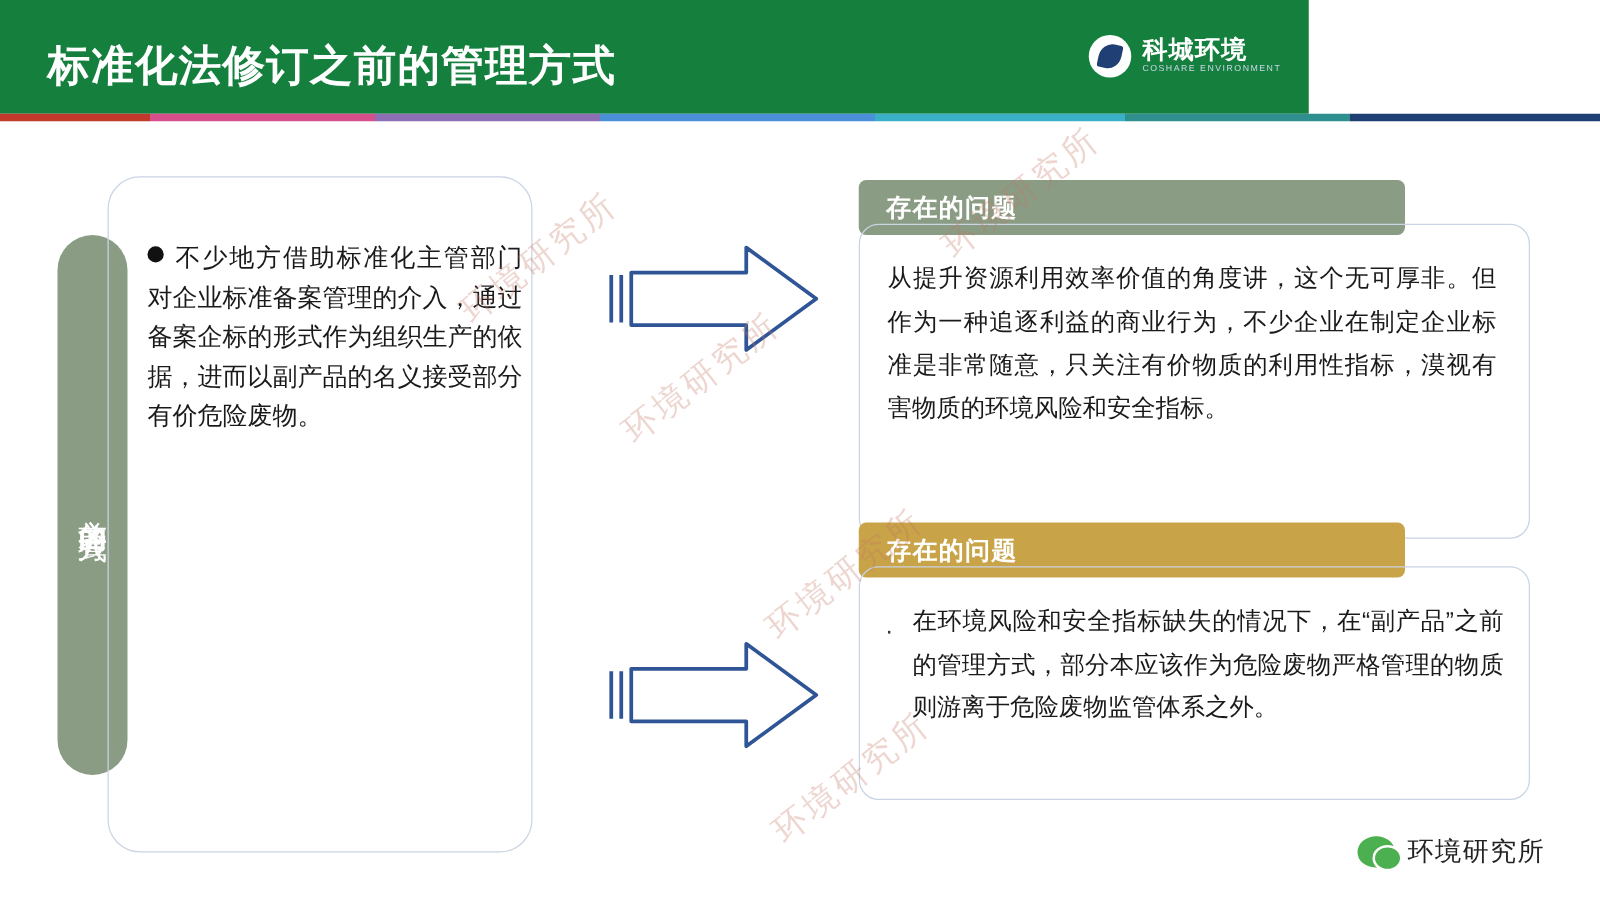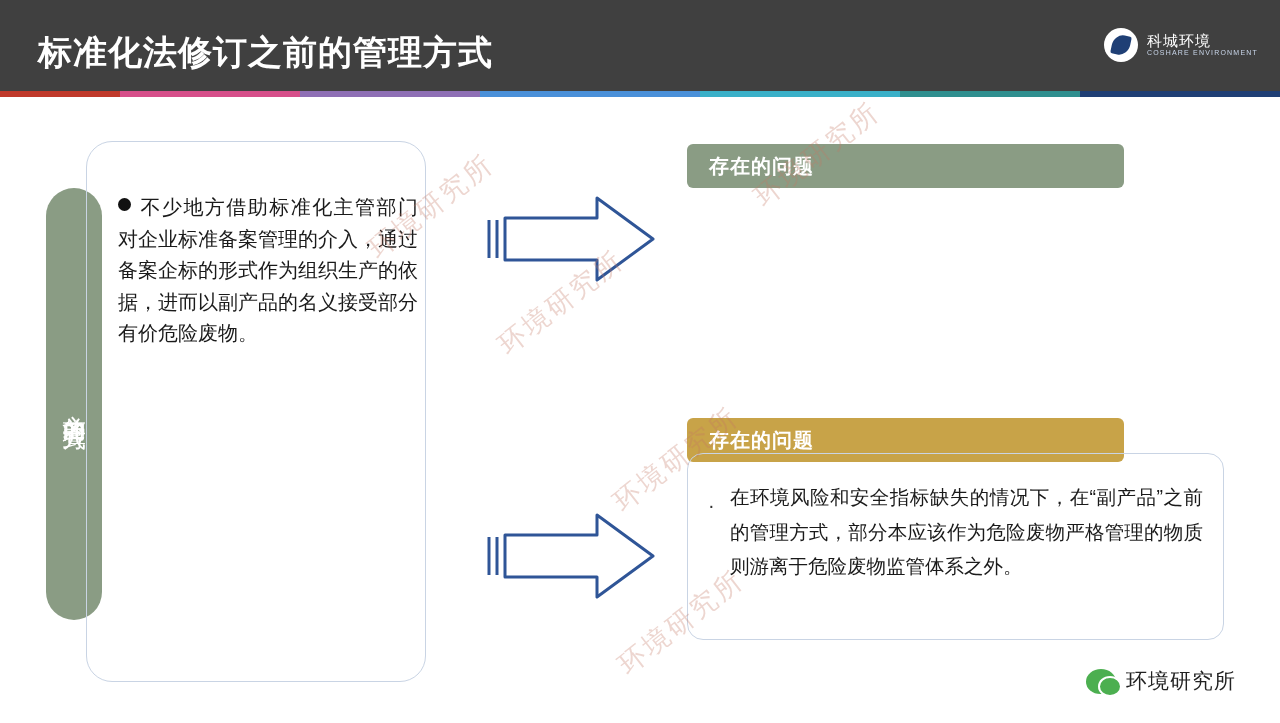--- a/index.html
+++ b/index.html
@@ -15,23 +15,23 @@
     width: 1280px;
     height: 723px;
     background: #ffffff;
     overflow: hidden;
   }
 
   
   .header {
     position: absolute;
     left: 0; top: 0;
-    width: 1280px;
+    width: 1047px;
     height: 91px;
-    background: #404040;
+    background: #15803d;
   }
   .header-title {
     position: absolute;
     left: 38px;
     top: 30px;
     font-size: 34px;
     font-weight: bold;
     color: #ffffff;
     letter-spacing: 1px;
     white-space: nowrap;
@@ -69,23 +69,23 @@
   .logo-mark::before {
     content: "";
     position: absolute;
     left: 8px; top: 7px;
     width: 18px; height: 20px;
     background: #1f3f75;
     border-radius: 60% 10% 60% 10%;
     transform: rotate(12deg);
   }
   .logo-text-main {
-    font-size: 15px;
+    font-size: 20px;
     color: #ffffff;
-    font-weight: normal;
+    font-weight: bold;
     letter-spacing: 1px;
     line-height: 1.05;
   }
   .logo-text-sub {
     font-size: 7px;
     color: #c9d6ea;
     letter-spacing: 1.2px;
     line-height: 1.3;
   }
 
@@ -294,20 +294,21 @@
   <div class="arrow arrow-2">
     <svg width="170" height="86" viewBox="0 0 170 86">
       <path d="M2 24 L2 62" stroke="#2f5597" stroke-width="3" fill="none"></path>
       <path d="M10 24 L10 62" stroke="#2f5597" stroke-width="3" fill="none"></path>
       <path d="M18 22 L110 22 L110 2 L166 43 L110 84 L110 64 L18 64 Z" fill="#ffffff" stroke="#2f5597" stroke-width="3" stroke-linejoin="round"></path>
     </svg>
   </div>
 
   <div class="panel" id="panel-1">
     <div class="panel-header">存在的问题</div>
+    <div class="panel-body">从提升资源利用效率价值的角度讲，这个无可厚非。但作为一种追逐利益的商业行为，不少企业在制定企业标准是非常随意，只关注有价物质的利用性指标，漠视有害物质的环境风险和安全指标。</div>
   </div>
 
   <div class="panel" id="panel-2">
     <div class="panel-header">存在的问题</div>
     <div class="panel-body">
       <span class="panel-2-bullet">·</span>
       <div class="panel-2-text">在环境风险和安全指标缺失的情况下，在“副产品”之前的管理方式，部分本应该作为危险废物严格管理的物质则游离于危险废物监管体系之外。</div>
     </div>
   </div>
 

